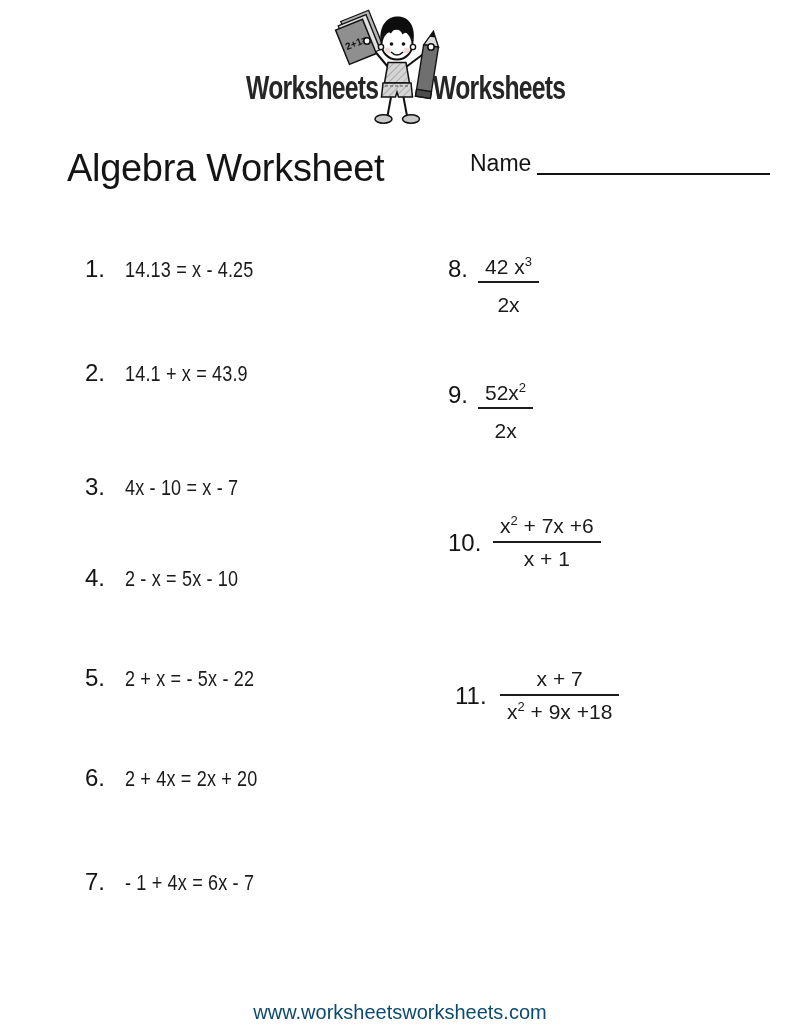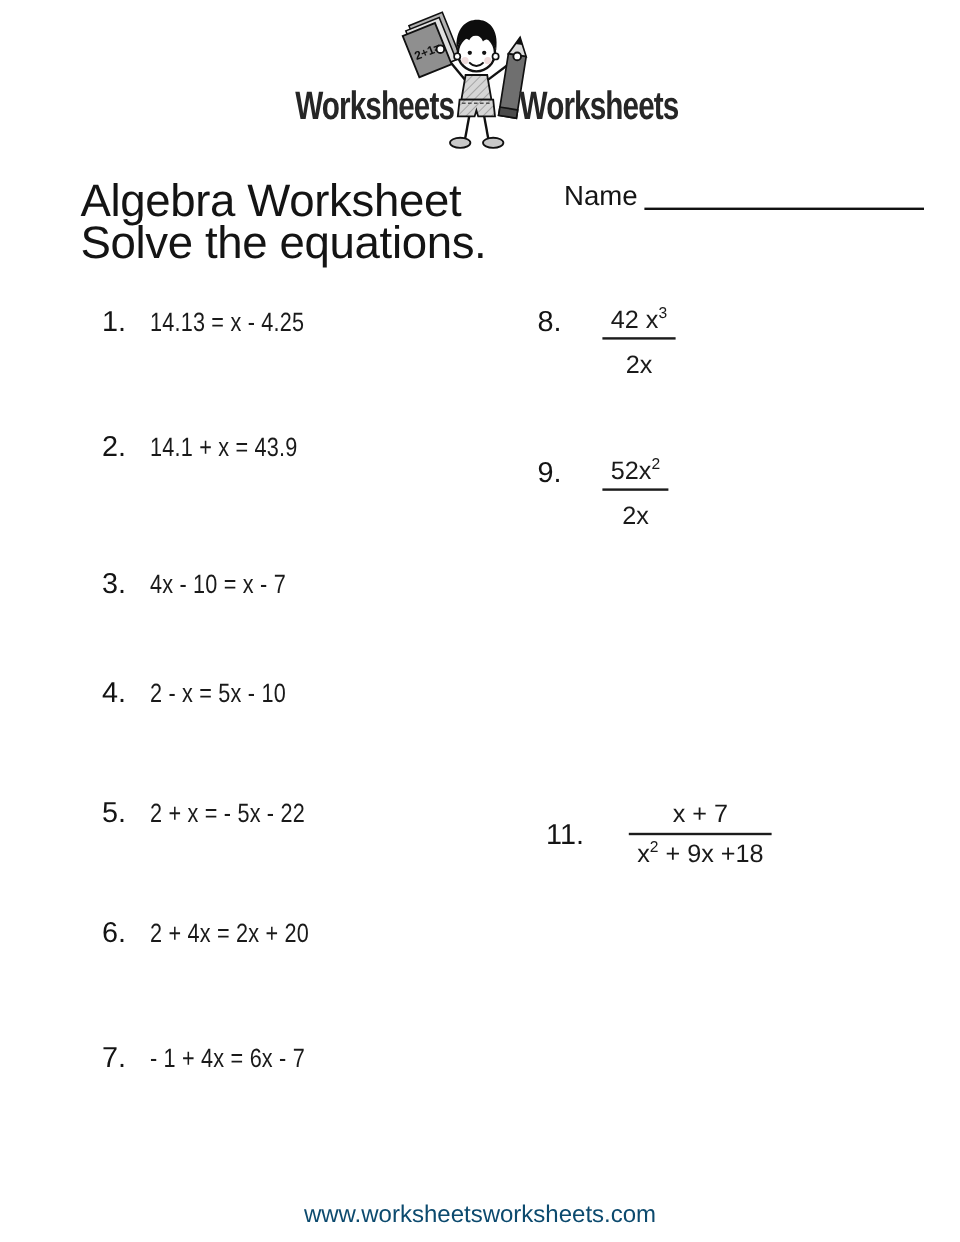--- a/index.html
+++ b/index.html
@@ -33,21 +33,21 @@
   .prob .num { font-size:24px; min-width:40px; color:#141414; }
   .prob .eq  { font-size:22px; display:inline-block; transform:scaleX(0.82);
                transform-origin:0 50%; letter-spacing:0.2px; }
 
   .prob.frac-row { align-items:center; }
   .prob.frac-row.top-align { align-items:flex-start; }
   .prob.frac-row .num { min-width:52px; }
   .prob.frac-row.top-align .num { min-width:37px; }
 
   .frac { display:inline-flex; flex-direction:column; align-items:center;
-          font-size:21px; line-height:1.15;margin-left:24px; }
+          font-size:21px; line-height:1.15; }
   .frac .bar { align-self:stretch; height:0; border-top:2px solid #1c1c1c;
                margin:3px -7px 4px; }
   .frac.tall-gap .bar { margin:2px -7px 10px; }
   .frac sup { font-size:0.62em; line-height:0; }
 
   
   .footer { position:absolute; left:0; right:0; top:1001px; text-align:center;
             font-size:20px; color:#0c4a6e; }
 </style>
 </head>
@@ -101,21 +101,20 @@
 
     <line x1="61" y1="91" x2="57.5" y2="110" stroke="#111" stroke-width="2"></line>
     <line x1="73.5" y1="91" x2="77" y2="110" stroke="#111" stroke-width="2"></line>
     <ellipse cx="53.5" cy="113" rx="8.5" ry="4.2" fill="#c9c9c9" stroke="#111" stroke-width="1.5"></ellipse>
     <ellipse cx="81" cy="113" rx="8.5" ry="4.2" fill="#c9c9c9" stroke="#111" stroke-width="1.5"></ellipse>
   </svg>
 
   <span class="logo-word right">Worksheets</span>
 
   <div class="title-line l1">Algebra Worksheet</div>
-  <div class="title-line l2">Solve the equations.</div>
   <span class="name-label">Name</span>
   <span class="name-line"></span>
 
   <div class="prob" style="left:85px; top:255px;">
     <span class="num">1.</span>
     <span class="eq">14.13 = x - 4.25</span>
   </div>
   <div class="prob" style="left:85px; top:359px;">
     <span class="num">2.</span>
     <span class="eq">14.1 + x = 43.9</span>
@@ -150,20 +149,28 @@
     </span>
   </div>
   <div class="prob frac-row top-align" style="left:448px; top:381px;">
     <span class="num">9.</span>
     <span class="frac tall-gap">
       <span class="numer">52x<sup>2</sup></span>
       <span class="bar"></span>
       <span class="denom">2x</span>
     </span>
   </div>
+  <div class="prob frac-row" style="left:448px; top:514px;">
+    <span class="num">10.</span>
+    <span class="frac">
+      <span class="numer">x<sup>2</sup> + 7x +6</span>
+      <span class="bar"></span>
+      <span class="denom">x + 1</span>
+    </span>
+  </div>
   <div class="prob frac-row" style="left:455px; top:667px;">
     <span class="num">11.</span>
     <span class="frac">
       <span class="numer">x + 7</span>
       <span class="bar"></span>
       <span class="denom">x<sup>2</sup> + 9x +18</span>
     </span>
   </div>
 
   <div class="footer">www.worksheetsworksheets.com</div>

